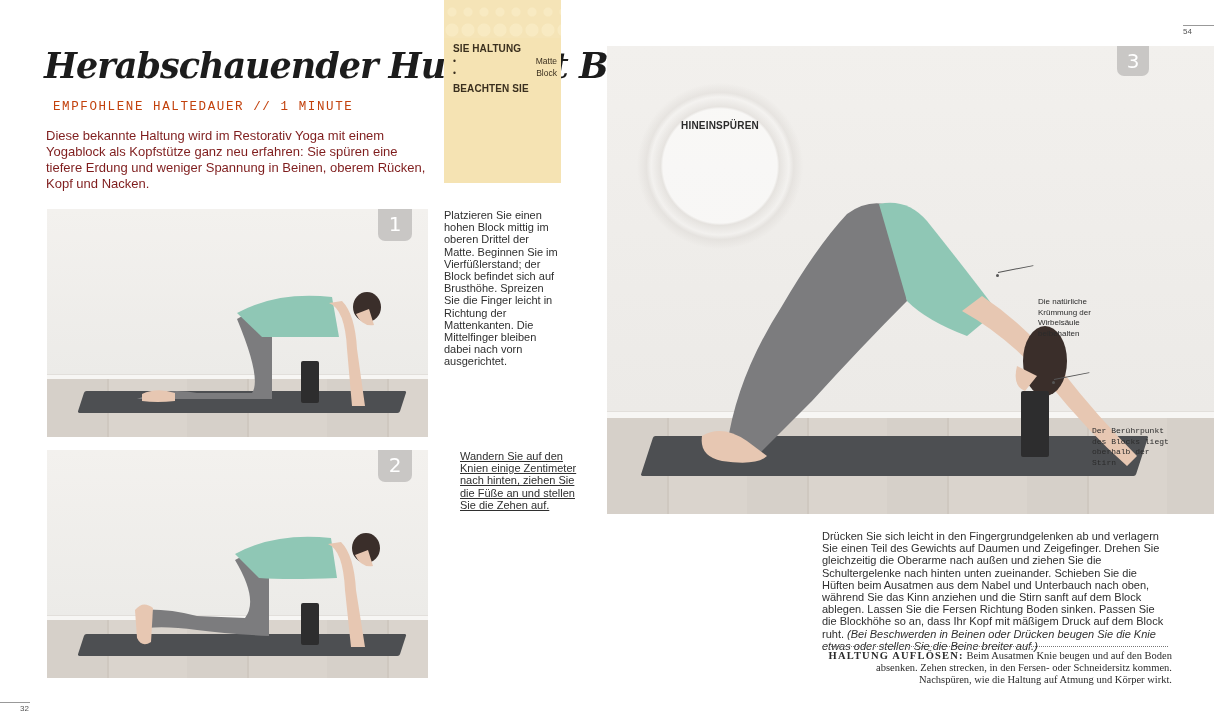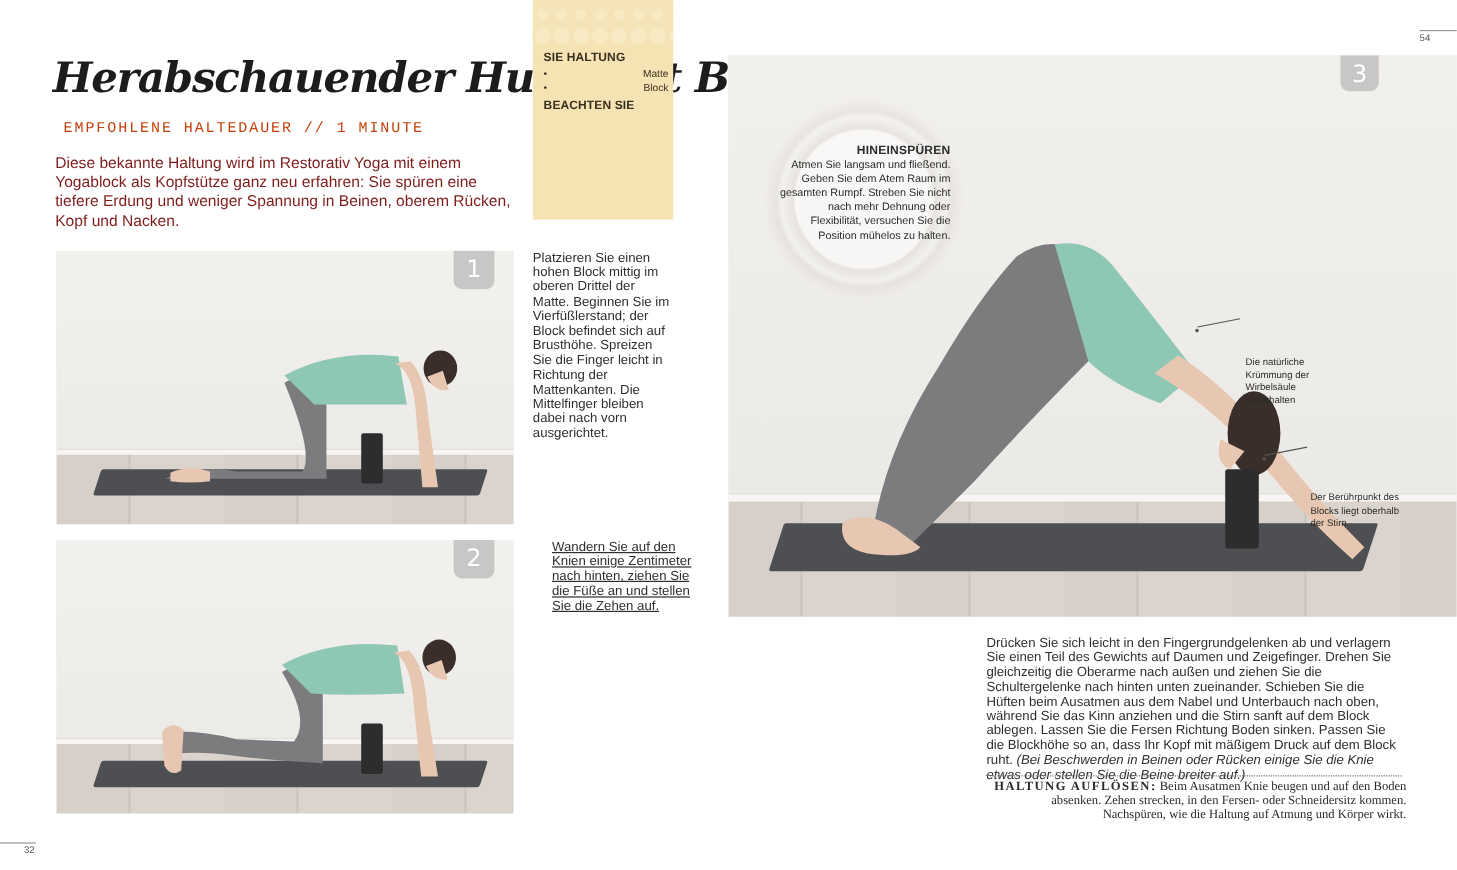--- a/index.html
+++ b/index.html
@@ -63,21 +63,21 @@
     font-family: "Liberation Sans", sans-serif; font-size: 11px; line-height: 12.2px; color: #2f2f2f;
   }
 
   
   .mandala {
     left: 636px; top: 82px; width: 168px; height: 168px; border-radius: 50%;
     background:
       radial-gradient(circle, rgba(255,255,255,0.55) 48%, rgba(200,195,190,0.25) 50%, rgba(255,255,255,0.2) 58%, rgba(200,195,190,0.25) 62%, transparent 70%);
   }
   .mandala-text {
-    left: 648px; top: 120px; width: 144px; text-align: right;
+    left: 648px; top: 120px; width: 144px; text-align: center;
     font-family: "Liberation Sans", sans-serif; font-size: 9px; line-height: 11.8px; color: #2b2b2b;
   }
   .mandala-text .h { font-weight: bold; font-size: 10px; letter-spacing: 0.2px; }
 
   .callout { font-family: "Liberation Sans", sans-serif; font-size: 8px; line-height: 10.5px; color: #2b2b2b; margin-top: 36px; }
   .callout-line { height: 1px; background: #555; transform-origin: left center; }
   .callout-dot { width: 3px; height: 3px; border-radius: 50%; background: #555; }
 
   .main-text {
     left: 822px; top: 530px; width: 348px;
@@ -173,33 +173,32 @@
 
     <path d="M95 390 Q115 378 140 395 L160 410 Q150 420 115 415 Q92 410 95 390 Z" fill="#e7c7b2"></path>
   </svg>
   <div class="block" style="left:414px;top:345px;width:28px;height:66px;"></div>
   <div class="badge" style="left:510px;top:0;width:32px;height:30px;">3</div>
 </div>
 
 <div class="abs mandala"></div>
 <div class="abs mandala-text">
   <div class="h">HINEINSPÜREN</div>
-  <div>Atmen Sie langsam und fließend. Geben Sie dem Atem Raum im gesamten Rumpf. Streben Sie nicht nach mehr Dehnung oder Flexibilität, versuchen Sie die Position mühelos zu halten.</div>
 </div>
 
 <div class="abs callout-dot" style="left:996px;top:274px;"></div>
 <div class="abs callout-line" style="left:998px;top:272px;width:36px;transform:rotate(-11deg);"></div>
 <div class="abs callout" style="left:1038px;top:261px;width:80px;">Die natürliche Krümmung der Wirbelsäule beibehalten</div>
 
 <div class="abs callout-dot" style="left:1052px;top:381px;"></div>
 <div class="abs callout-line" style="left:1054px;top:379px;width:36px;transform:rotate(-11deg);"></div>
-<div class="abs callout" style="left:1092px;top:374px;width:80px;">Der Berührpunkt des Blocks liegt oberhalb der Stirn</div>
+<div class="abs callout" style="left:1092px;top:390px;width:80px;font-family:Liberation Mono, monospace;">Der Berührpunkt des Blocks liegt oberhalb der Stirn</div>
 
 <p class="abs main-text">
   <span>Drücken Sie sich leicht in den Fingergrundgelenken ab und verlagern Sie einen Teil des Gewichts auf Daumen und Zeigefinger. Drehen Sie gleichzeitig die Oberarme nach außen und ziehen Sie die Schultergelenke nach hinten unten zueinander. Schieben Sie die Hüften beim Ausatmen aus dem Nabel und Unterbauch nach oben, während Sie das Kinn anziehen und die Stirn sanft auf dem Block ablegen. Lassen Sie die Fersen Richtung Boden sinken. Passen Sie die Blockhöhe so an, dass Ihr Kopf mit mäßigem Druck auf dem Block ruht.</span>
-  <span class="ital">(Bei Beschwerden in Beinen oder Rücken einige Sie die Knie etwas oder stellen Sie die Beine breiter auf.)</span>
+  <span class="ital">(Bei Beschwerden in Beinen oder Drücken beugen Sie die Knie etwas oder stellen Sie die Beine breiter auf.)</span>
 </p>
 
 <div class="abs dotted"></div>
 <p class="abs release">
   <span class="label">HALTUNG AUFLÖSEN:</span>
   <span>Beim Ausatmen Knie beugen und auf den Boden absenken. Zehen strecken, in den Fersen- oder Schneidersitz kommen. Nachspüren, wie die Haltung auf Atmung und Körper wirkt.</span>
 </p>
 
 </body></html>

